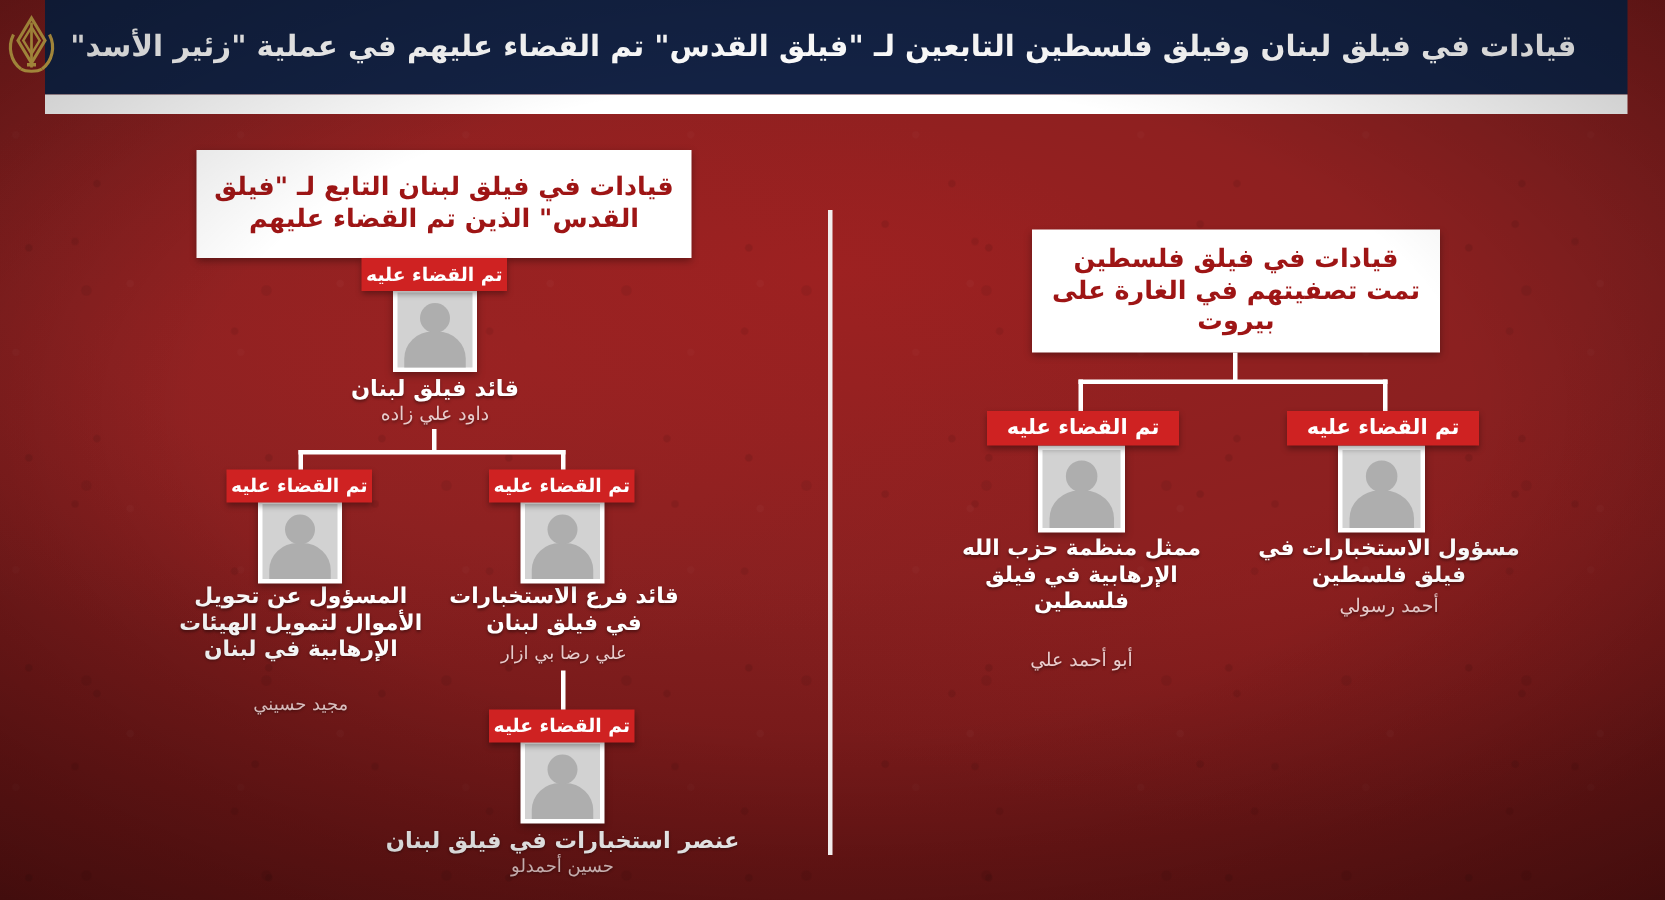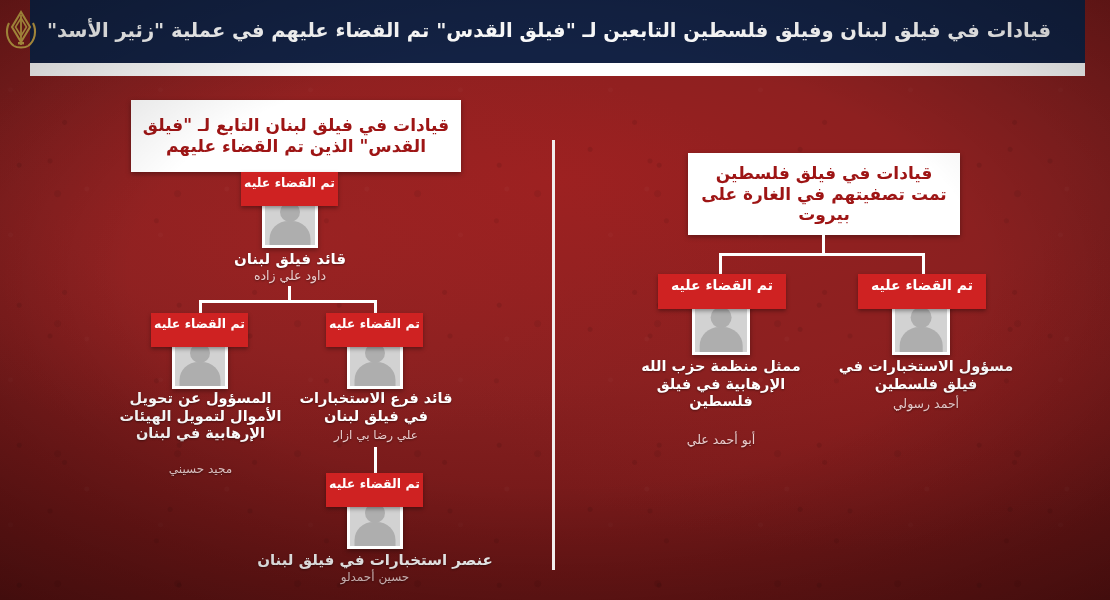--- a/index.html
+++ b/index.html
@@ -105,21 +105,21 @@
     line-height: 1.22;
   }
   .badge {
     position: absolute;
     background: #cf2222;
     color: #ffffff;
     font-size: 12.5px;
     font-weight: bold;
     text-align: center;
     direction: rtl;
-    padding: 3px 0 16px;
+    padding: 3px 0 4px;
     box-shadow: 0 2px 4px rgba(0,0,0,.35);
     white-space: nowrap;
     z-index: 3;
   }
   .avatar {
     position: absolute;
     background: #ffffff;
     padding: 3px;
     box-sizing: border-box;
     box-shadow: 0 2px 5px rgba(0,0,0,.35);

